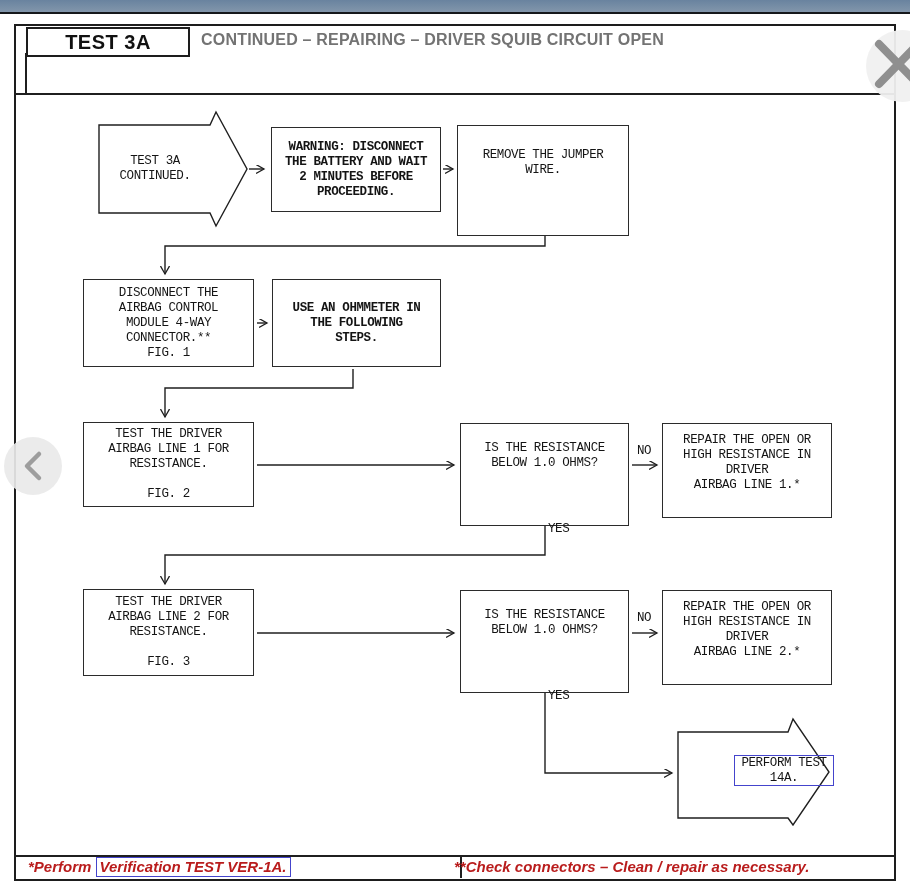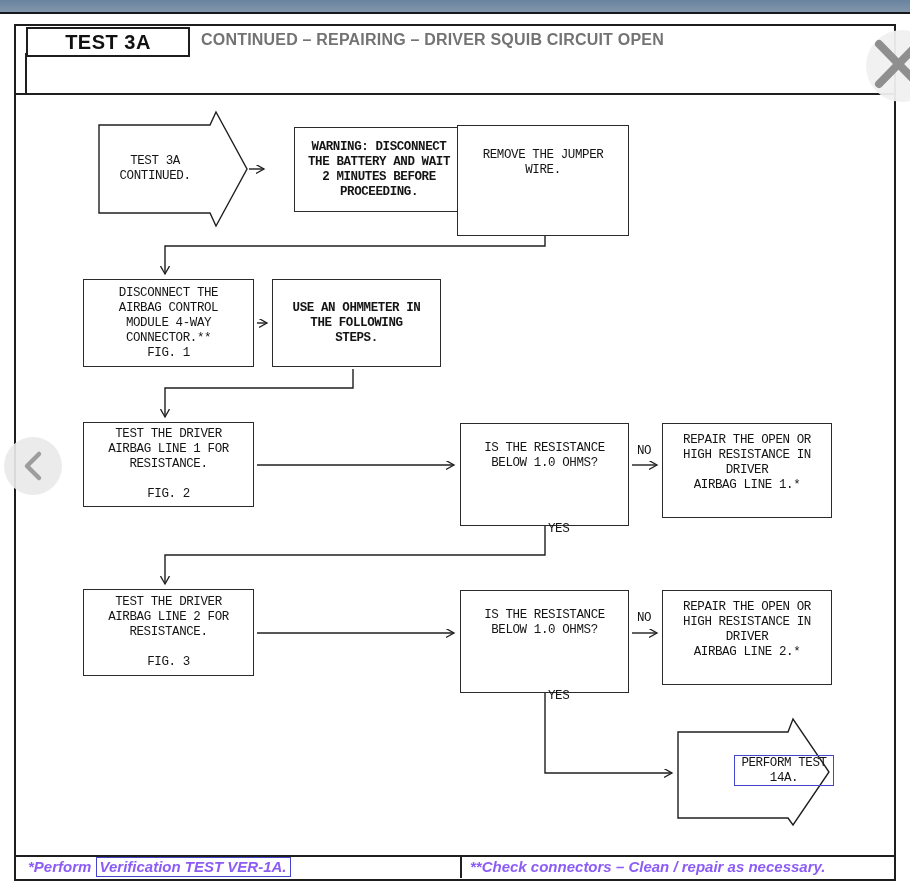--- a/index.html
+++ b/index.html
@@ -20,32 +20,32 @@
       font-weight:bold;font-size:20px;letter-spacing:.5px;color:#111;background:#fff;}
   .page-title{position:absolute;left:201px;top:31px;font-weight:bold;font-size:16px;
       letter-spacing:.2px;color:#737373;white-space:nowrap;}
   
   .box{position:absolute;background:#fff;border:1.6px solid #2b2b2b;
        font-family:"Liberation Mono","DejaVu Sans Mono",monospace;
        font-size:12.5px;line-height:15px;color:#141414;text-align:center;
        white-space:pre-line;display:flex;align-items:center;justify-content:center;
        letter-spacing:-0.4px;}
   .box.top{align-items:flex-start;}
-  .box.bold{font-weight:bold;margin-left:23px;}
+  .box.bold{font-weight:bold;}
   .shape-text{position:absolute;display:flex;align-items:center;justify-content:center;
        font-family:"Liberation Mono","DejaVu Sans Mono",monospace;font-size:12.5px;
        line-height:15px;color:#141414;text-align:center;white-space:pre-line;
        letter-spacing:-0.4px;}
   .link-box{border:1.6px solid #4444cc;}
   .edge-label{position:absolute;font-family:"Liberation Mono","DejaVu Sans Mono",monospace;
        font-size:12.5px;color:#141414;letter-spacing:-0.4px;}
   svg.overlay{position:absolute;left:0;top:0;pointer-events:none;}
   
   .footnote{position:absolute;top:858px;font-weight:bold;font-style:italic;
-       font-size:15px;color:#8b5cf6;white-space:nowrap;}
+       font-size:15px;color:#b91c1c;white-space:nowrap;}
   .fn-link{border:1.6px solid #4444cc;padding:0 3px 1px 3px;}
   
   .nav-prev{position:absolute;left:4px;top:437px;width:58px;height:58px;border-radius:50%;
        background:rgba(233,233,233,.92);display:flex;align-items:center;justify-content:center;
        cursor:pointer;}
   .close-btn{position:absolute;left:866px;top:30px;width:72px;height:72px;border-radius:50%;
        background:rgba(240,240,240,.95);cursor:pointer;}
 </style>
 </head>
 <body>
@@ -146,21 +146,21 @@
   <div class="edge-label" style="left:637px;top:444px;">NO</div>
   <div class="edge-label" style="left:548px;top:522px;">YES</div>
   <div class="edge-label" style="left:637px;top:611px;">NO</div>
   <div class="edge-label" style="left:548px;top:689px;">YES</div>
 
   <div class="hline" style="left:14px;top:855px;width:882px;height:2px;"></div>
   <div class="vline" style="left:460px;top:855px;width:2px;height:23px;"></div>
   <div class="footnote" style="left:28px;">
     <span>*Perform </span><span class="fn-link">Verification TEST VER-1A.</span>
   </div>
-  <div class="footnote" style="left:470px;">**Check connectors – Clean / repair as necessary.</div>
+  <div class="footnote" style="left:454px;">**Check connectors – Clean / repair as necessary.</div>
 
   <div class="nav-prev">
     <svg width="26" height="34" viewBox="0 0 26 34">
       <polyline points="19,5 7,17 19,29" fill="none" stroke="#9d9d9d" stroke-width="4.5" stroke-linecap="round" stroke-linejoin="round"></polyline>
     </svg>
   </div>
   <div class="close-btn">
     <svg width="72" height="72" viewBox="0 0 72 72">
       <line x1="13" y1="14" x2="52" y2="54" stroke="#8f8f8f" stroke-width="8" stroke-linecap="round"></line>
       <line x1="52" y1="14" x2="13" y2="54" stroke="#8f8f8f" stroke-width="8" stroke-linecap="round"></line>

